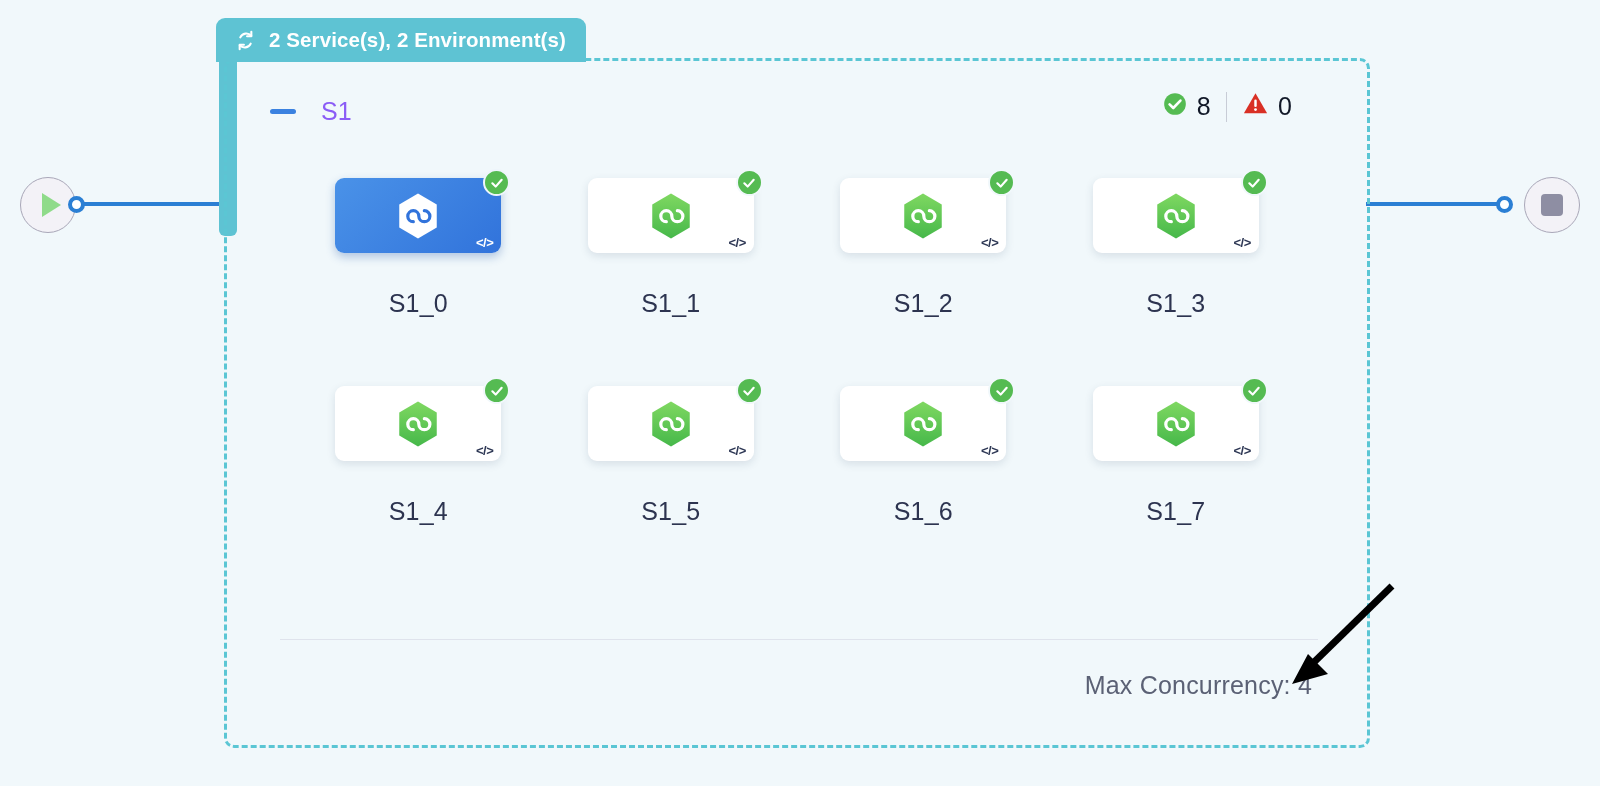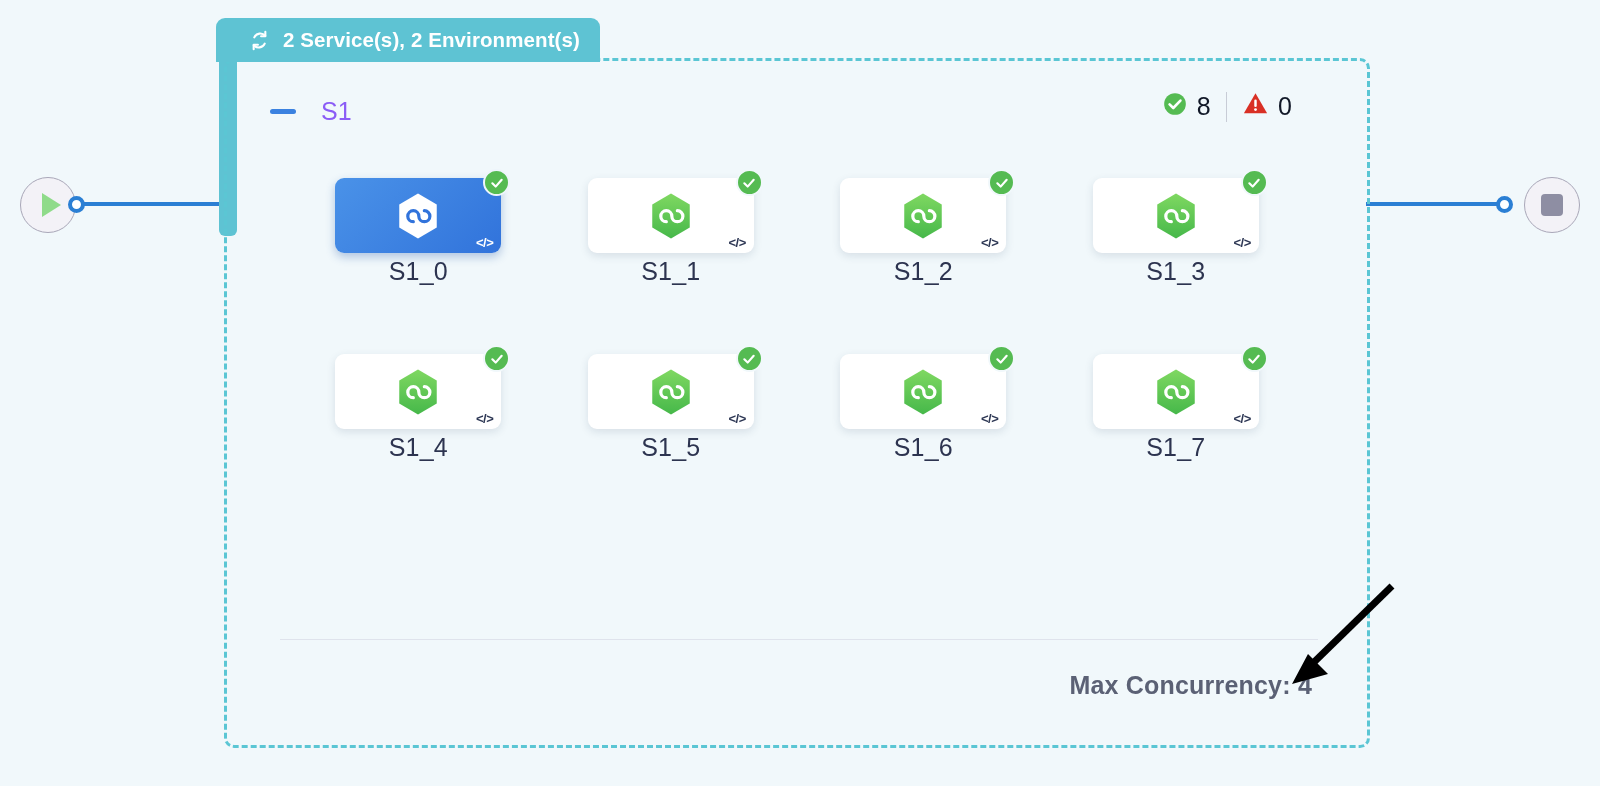--- a/index.html
+++ b/index.html
@@ -102,21 +102,21 @@
     position: absolute;
     left: 216px;
     top: 18px;
     height: 44px;
     background: #5ec3d3;
     border-top-left-radius: 9px;
     border-top-right-radius: 9px;
     display: flex;
     align-items: center;
     gap: 11px;
-    padding: 0 20px 0 31px;
+    padding: 0 20px 0 17px;
     color: #ffffff;
     font-size: 20.5px;
     font-weight: 600;
     letter-spacing: .1px;
     white-space: nowrap;
     box-sizing: border-box;
   }
   #loop-header svg { display: block; }
 
   
@@ -225,41 +225,41 @@
     bottom: 3px;
     font-size: 13px;
     font-weight: 700;
     color: #2d3754;
     font-family: "Liberation Sans", sans-serif;
     letter-spacing: -.5px;
   }
   .node-card.selected .code-badge { color: #ffffff; }
 
   .node-label {
-    margin-top: 4px;
+    margin-top: 36px;
     font-size: 25px;
     color: #2d3450;
     letter-spacing: .2px;
   }
 
   
   #panel-divider {
     position: absolute;
     left: 26px;
     bottom: 82px;
     width: 1038px;
     height: 1.5px;
     background: #dfe3ec;
   }
   #max-concurrency {
     position: absolute;
     right: 28px;
     bottom: 22px;
     font-size: 25px;
-    font-weight: bold;
+    font-weight: normal;
     color: #5b6175;
     letter-spacing: .2px;
   }
 
   
   #annotation-arrow {
     position: absolute;
     left: 1280px;
     top: 580px;
     width: 120px;

